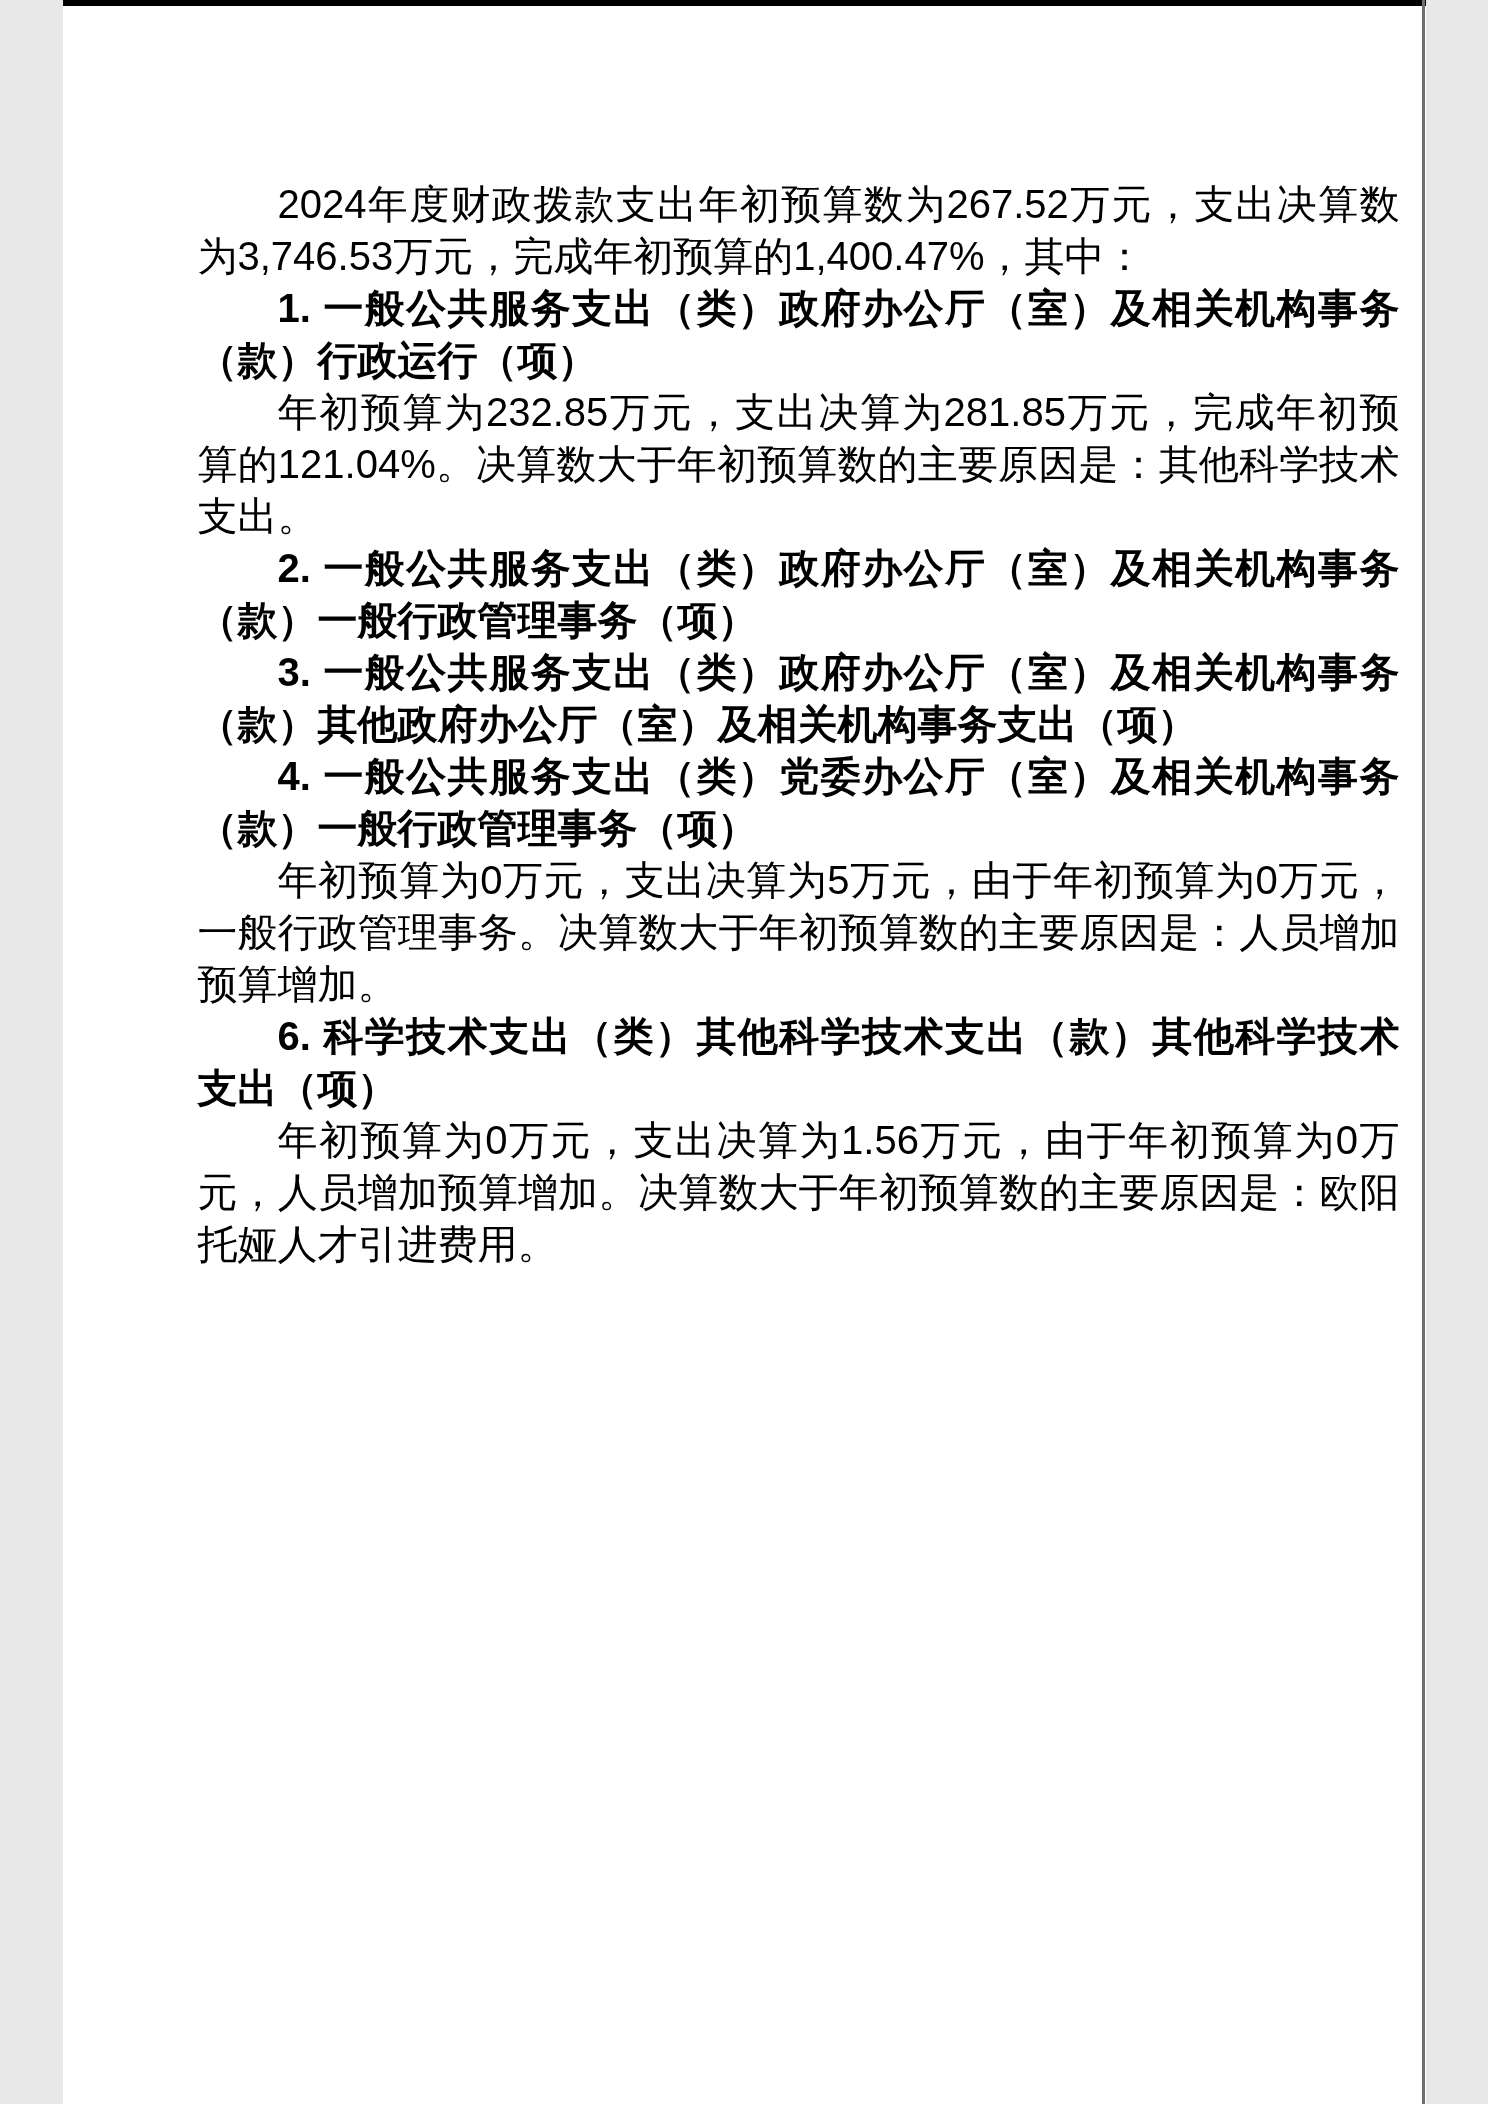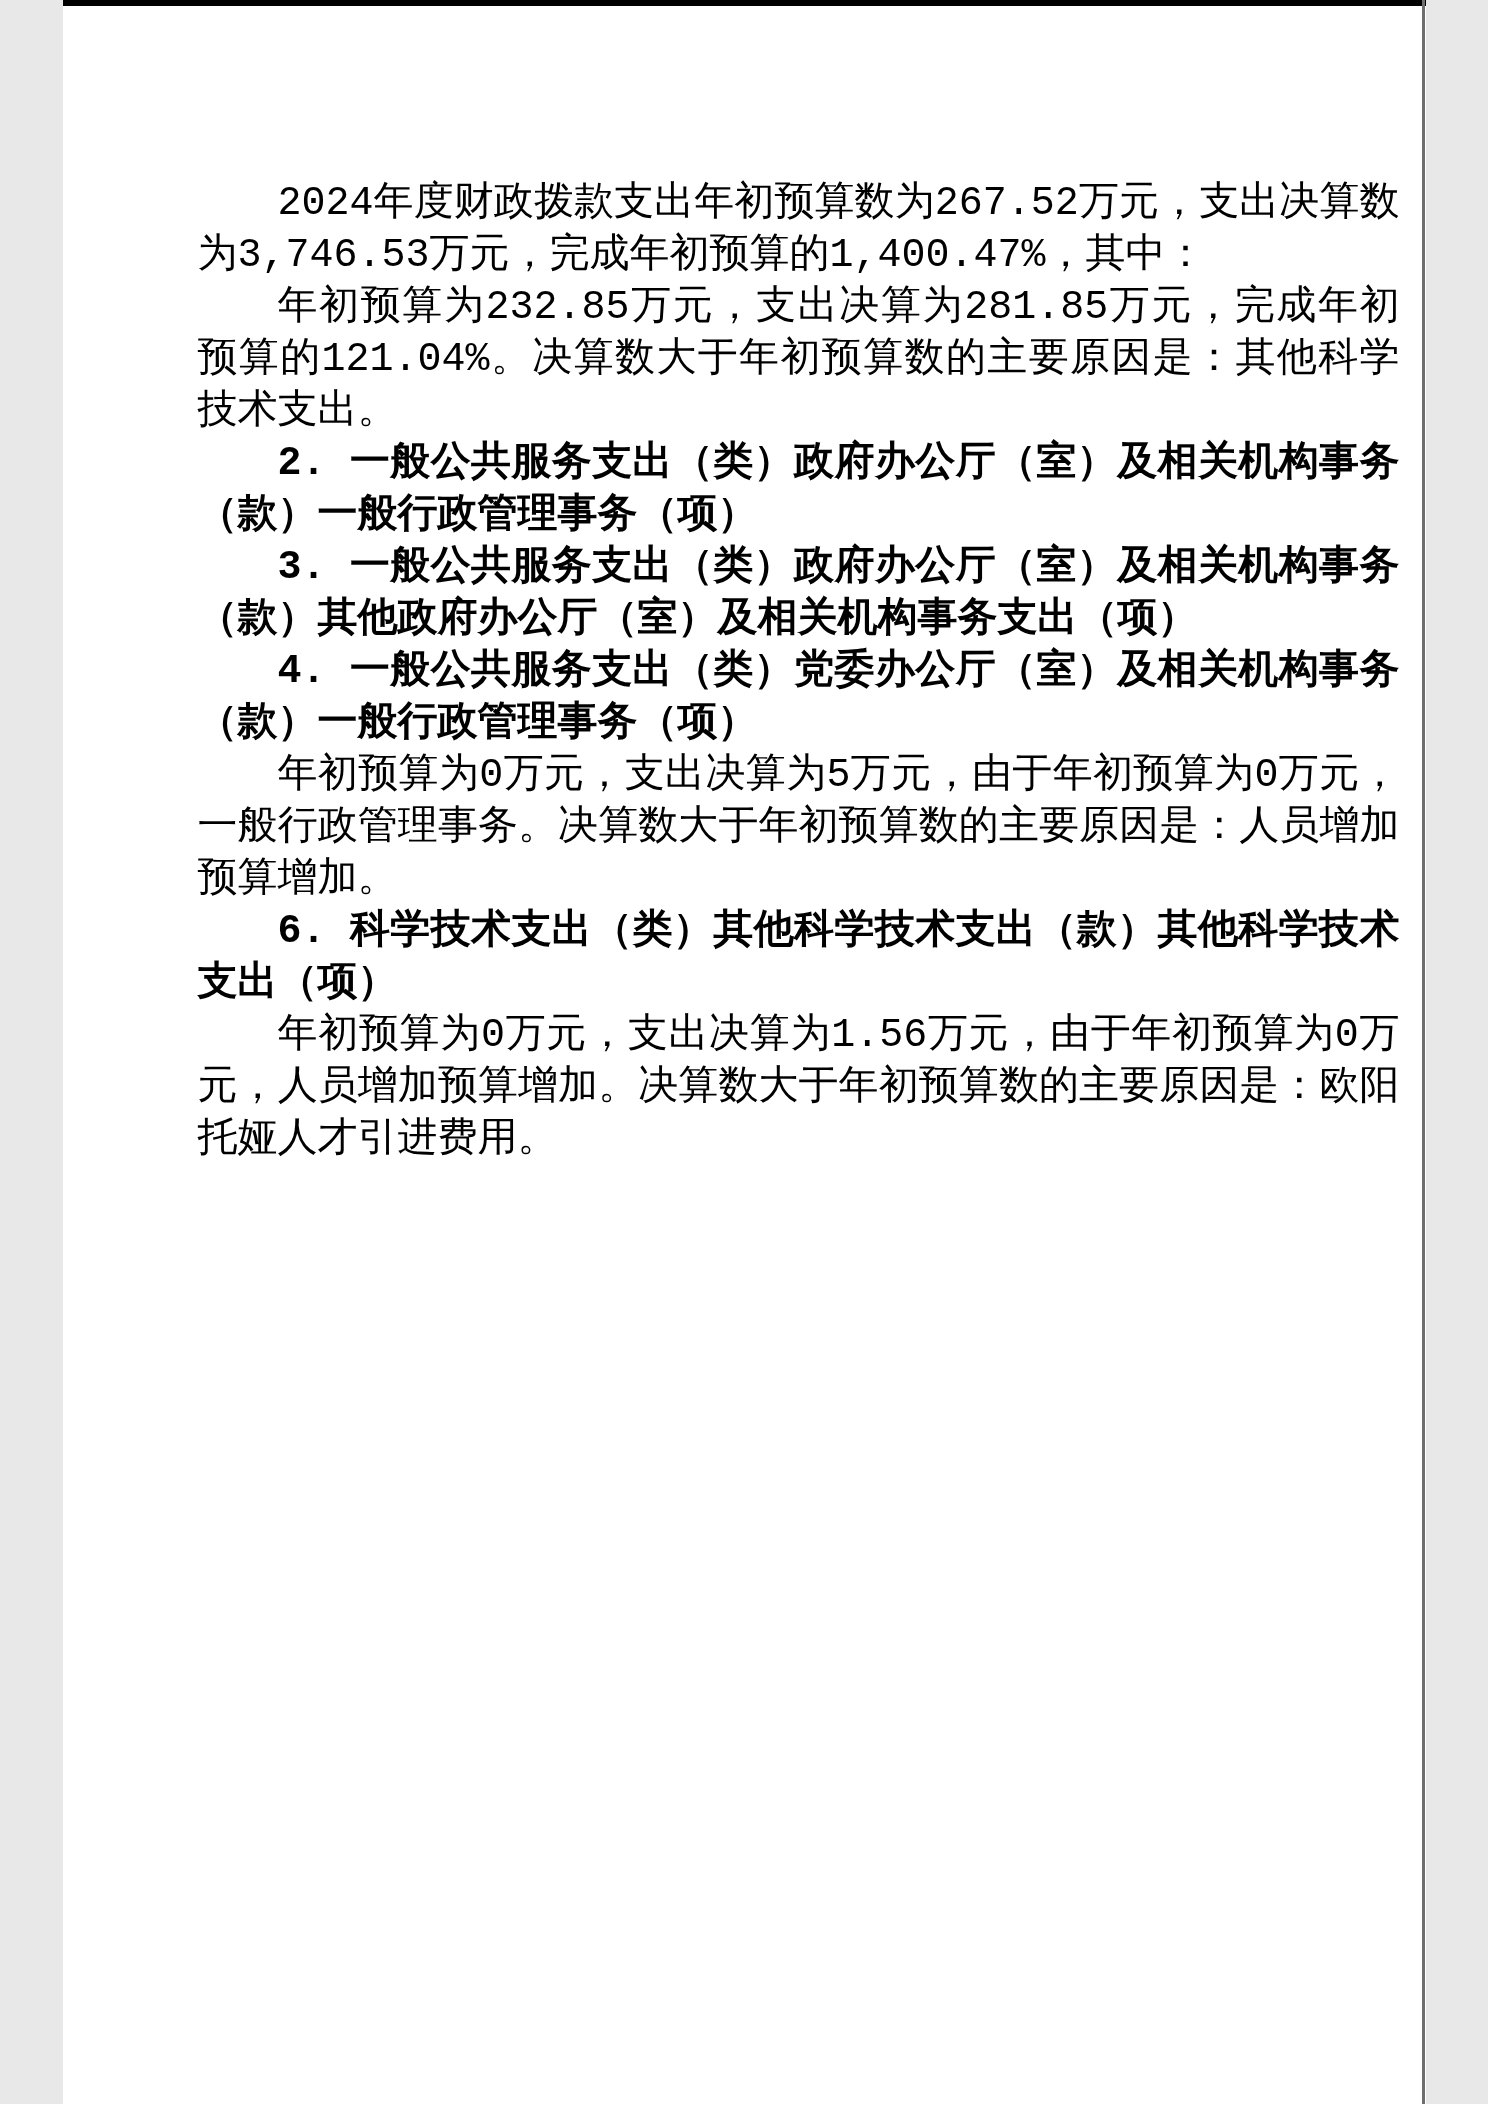--- a/index.html
+++ b/index.html
@@ -7,21 +7,21 @@
     padding: 0;
     background: #e8e8e8;
   }
   .page {
     position: relative;
     width: 1363px;
     height: 2104px;
     margin: 0 auto;
     background: #ffffff;
     overflow: hidden;
-    font-family: Liberation Mono, monospace;
+    font-family: Liberation Sans, sans-serif;
     color: #000000;
   }
   .scan-top-border {
     position: absolute;
     top: 0;
     left: 0;
     width: 100%;
     height: 6px;
     background: #000000;
   }
@@ -55,20 +55,21 @@
 </style>
 </head>
 <body>
 
 <div class="page" style="background: rgb(255, 255, 255); color: rgb(0, 0, 0);">
   <div class="scan-top-border" style="background: rgb(0, 0, 0);"></div>
   <div class="scan-right-border" style="background: rgb(110, 110, 110);"></div>
   <div class="content">
     <p>2024年度财政拨款支出年初预算数为267.52万元，支出决算数为3,746.53万元，完成年初预算的1,400.47%，其中：</p>
     <div>
+        <p class="section-heading">1. 一般公共服务支出（类）政府办公厅（室）及相关机构事务（款）行政运行（项）</p>
         <p class="section-body">年初预算为232.85万元，支出决算为281.85万元，完成年初预算的121.04%。决算数大于年初预算数的主要原因是：其他科学技术支出。</p>
         <p class="section-heading">2. 一般公共服务支出（类）政府办公厅（室）及相关机构事务（款）一般行政管理事务（项）</p>
         <p class="section-heading">3. 一般公共服务支出（类）政府办公厅（室）及相关机构事务（款）其他政府办公厅（室）及相关机构事务支出（项）</p>
         <p class="section-heading">4. 一般公共服务支出（类）党委办公厅（室）及相关机构事务（款）一般行政管理事务（项）</p>
         <p class="section-body">年初预算为0万元，支出决算为5万元，由于年初预算为0万元，一般行政管理事务。决算数大于年初预算数的主要原因是：人员增加预算增加。</p>
         <p class="section-heading">6. 科学技术支出（类）其他科学技术支出（款）其他科学技术支出（项）</p>
         <p class="section-body">年初预算为0万元，支出决算为1.56万元，由于年初预算为0万元，人员增加预算增加。决算数大于年初预算数的主要原因是：欧阳托娅人才引进费用。</p>
       </div>
   </div>
 </div>

